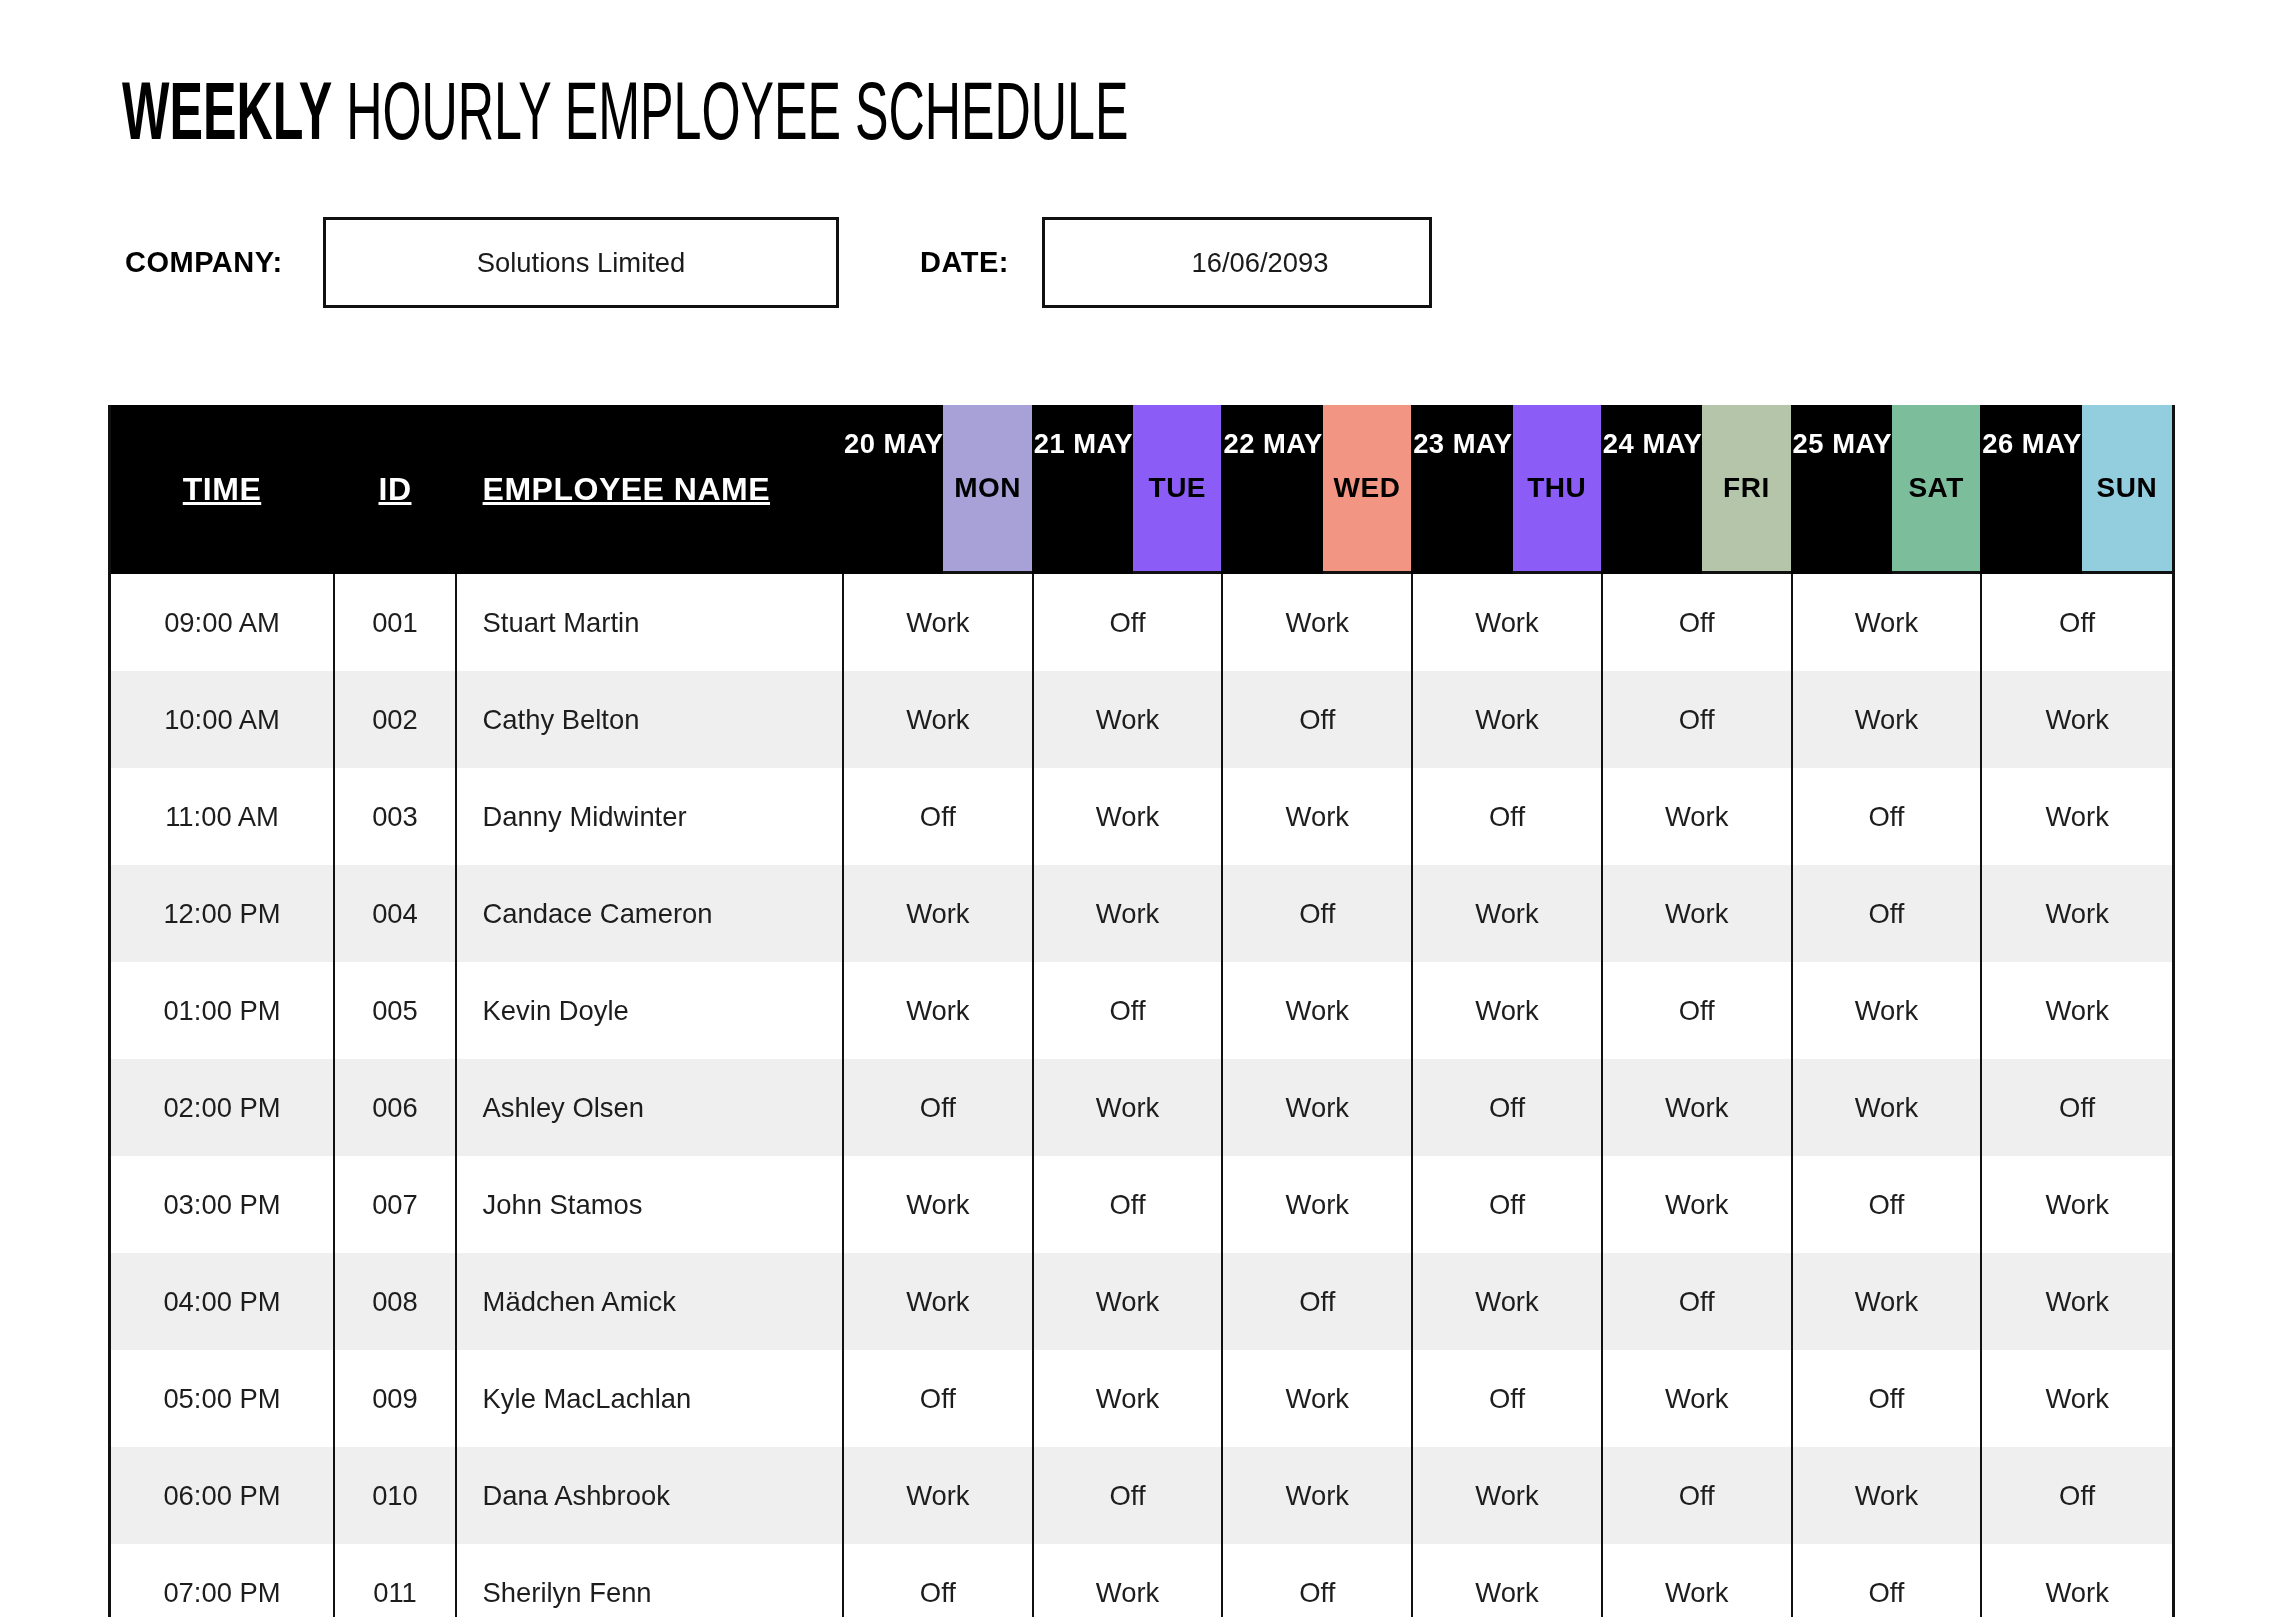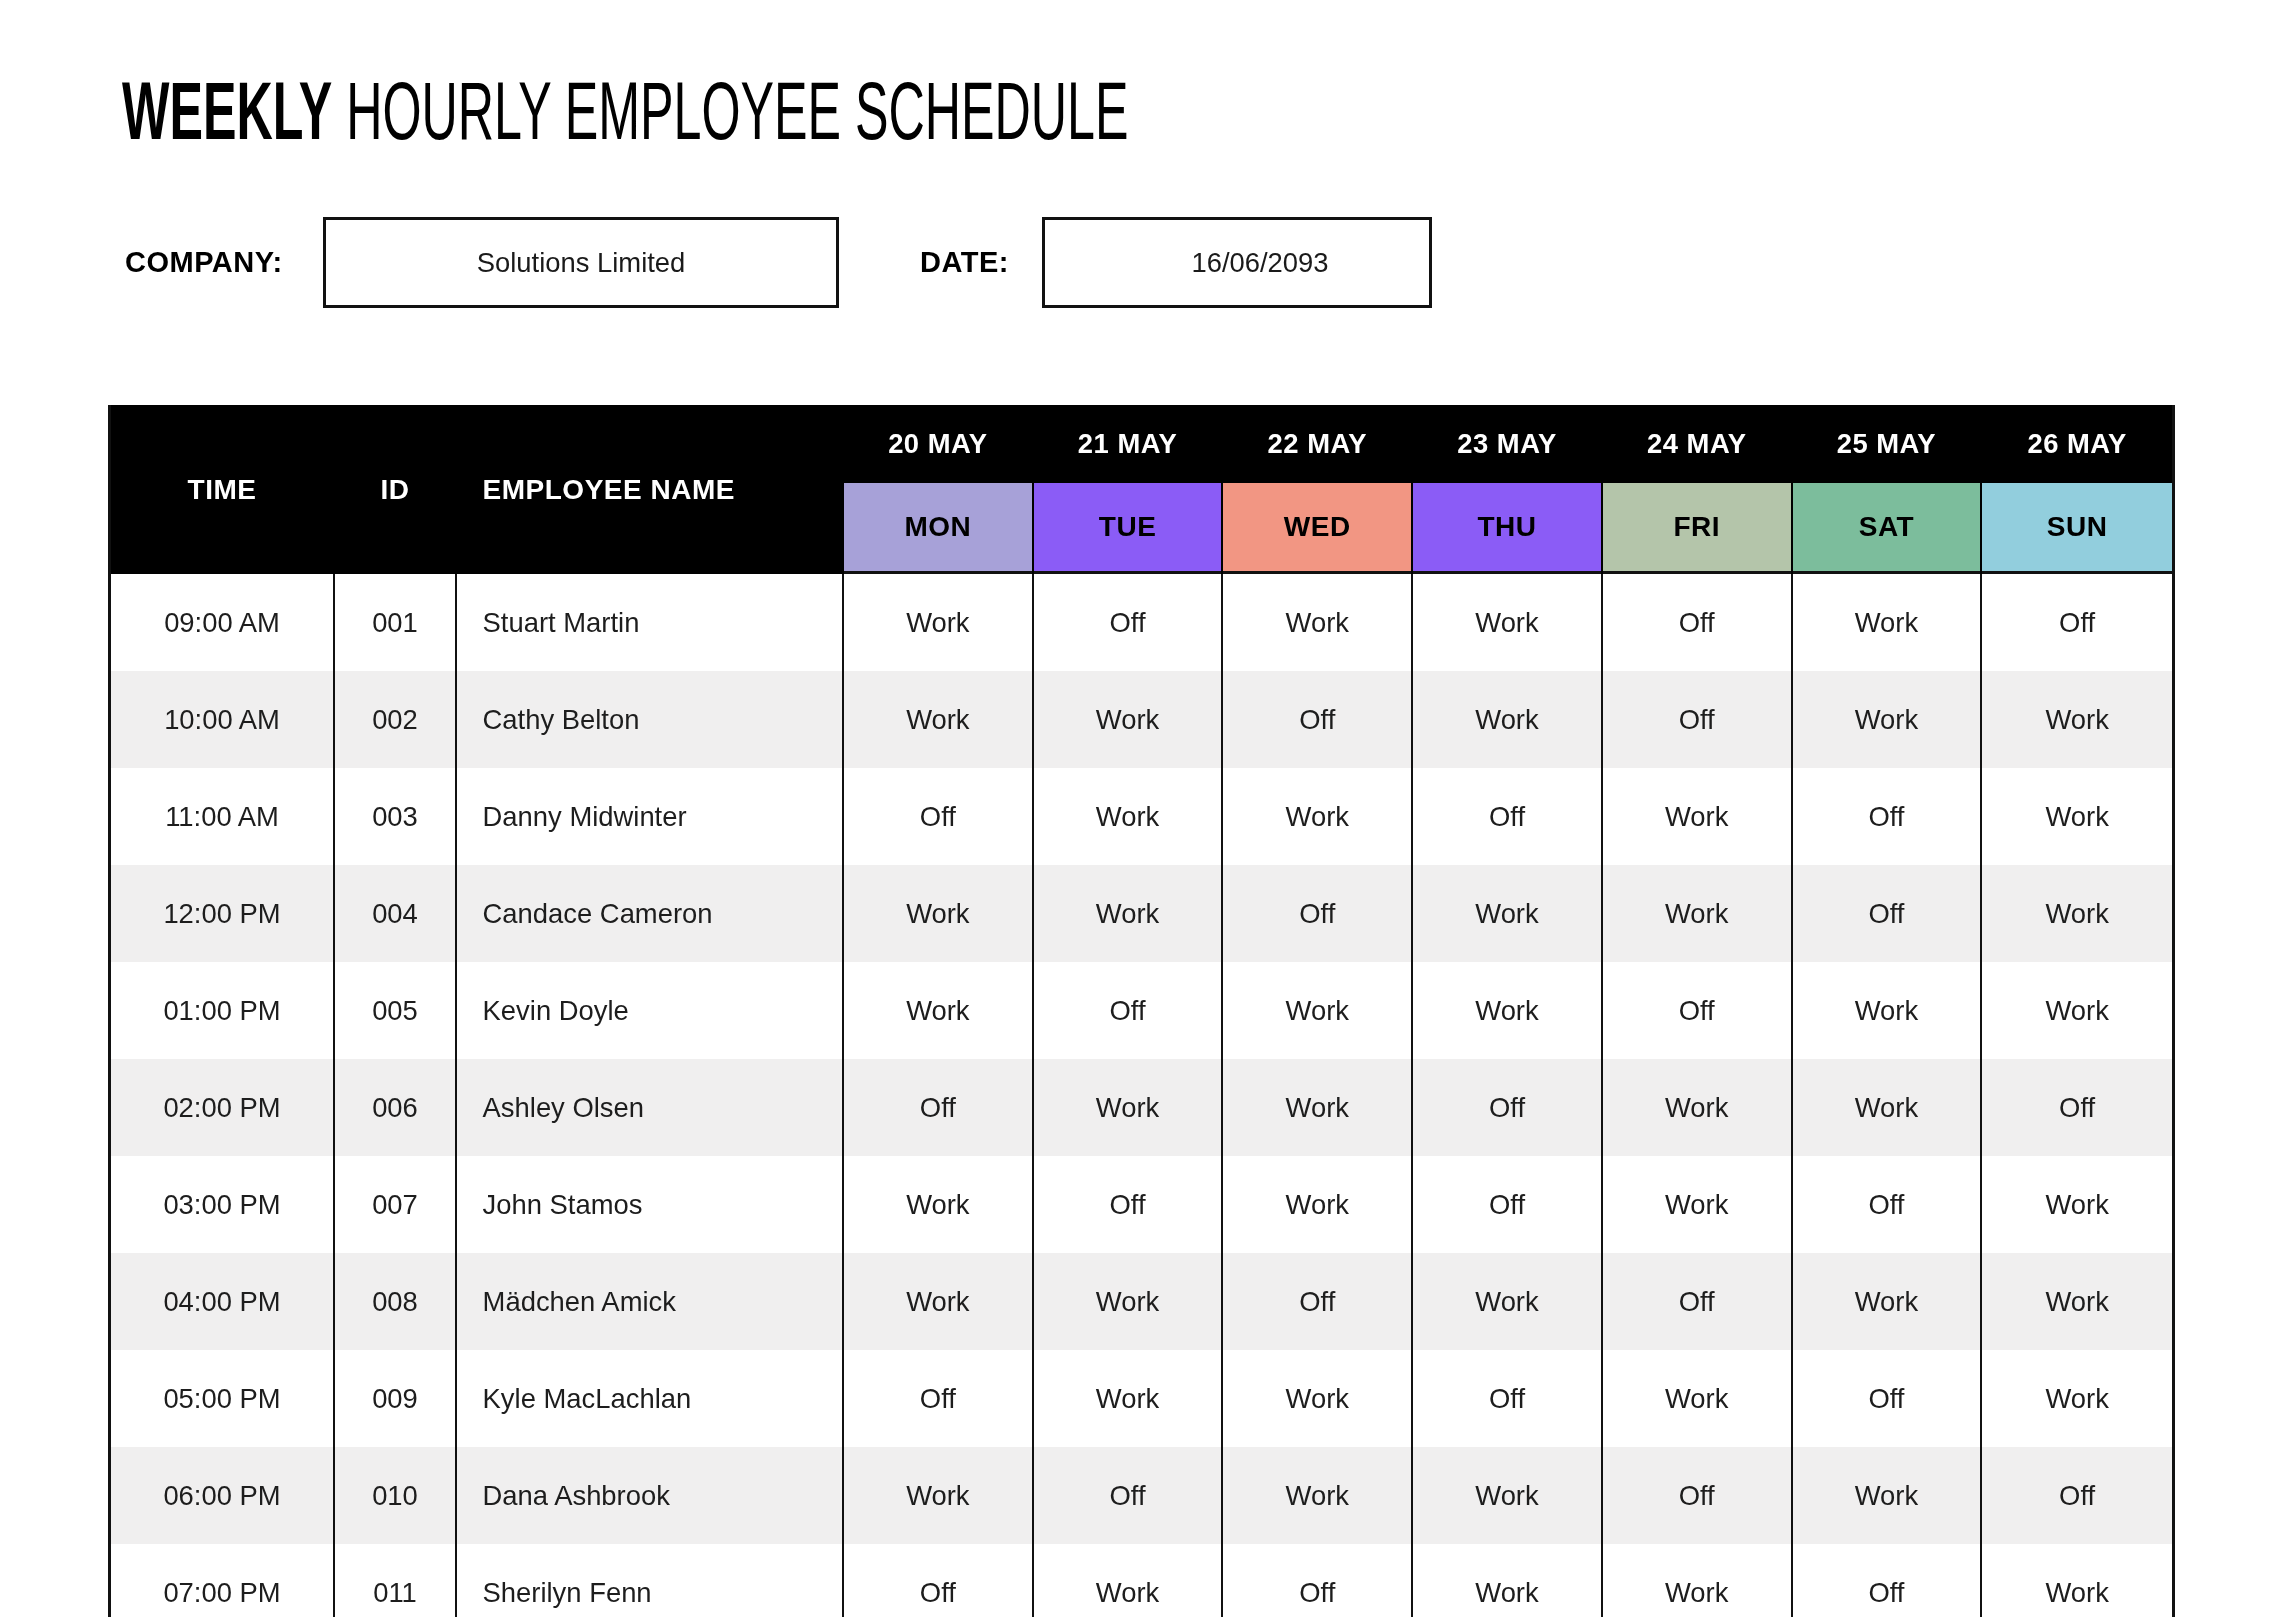--- a/index.html
+++ b/index.html
@@ -49,24 +49,24 @@
   }
   .thead{
     display:grid;
     grid-template-columns:224px 122px 387px repeat(7,1fr);
     height:169px;background:#000;
   }
   .hc{border-right:2.7px solid #000;min-width:0;}
   .hc:last-child{border-right:none;}
   .hc.plain{
     display:flex;align-items:center;justify-content:center;
-    color:#fff;font-weight:700;font-size:28px;letter-spacing:0.5px;
+    color:#fff;font-weight:700;font-size:32px;letter-spacing:0.5px;text-decoration:underline;
   }
   .hc.plain.name{justify-content:flex-start;padding-left:25.6px;}
-  .hc.day{display:flex;flex-direction:column;}
+  .hc.day{display:flex;}
   .hc .date{
     height:78px;display:flex;align-items:center;justify-content:center;
     color:#fff;font-weight:700;font-size:27.4px;letter-spacing:0.5px;
   }
   .hc .chip{
     flex:1;display:flex;align-items:center;justify-content:center;
     font-weight:700;font-size:28px;color:#000;letter-spacing:0.5px;
     border-bottom:3.7px solid #111;
   }
   .row{

